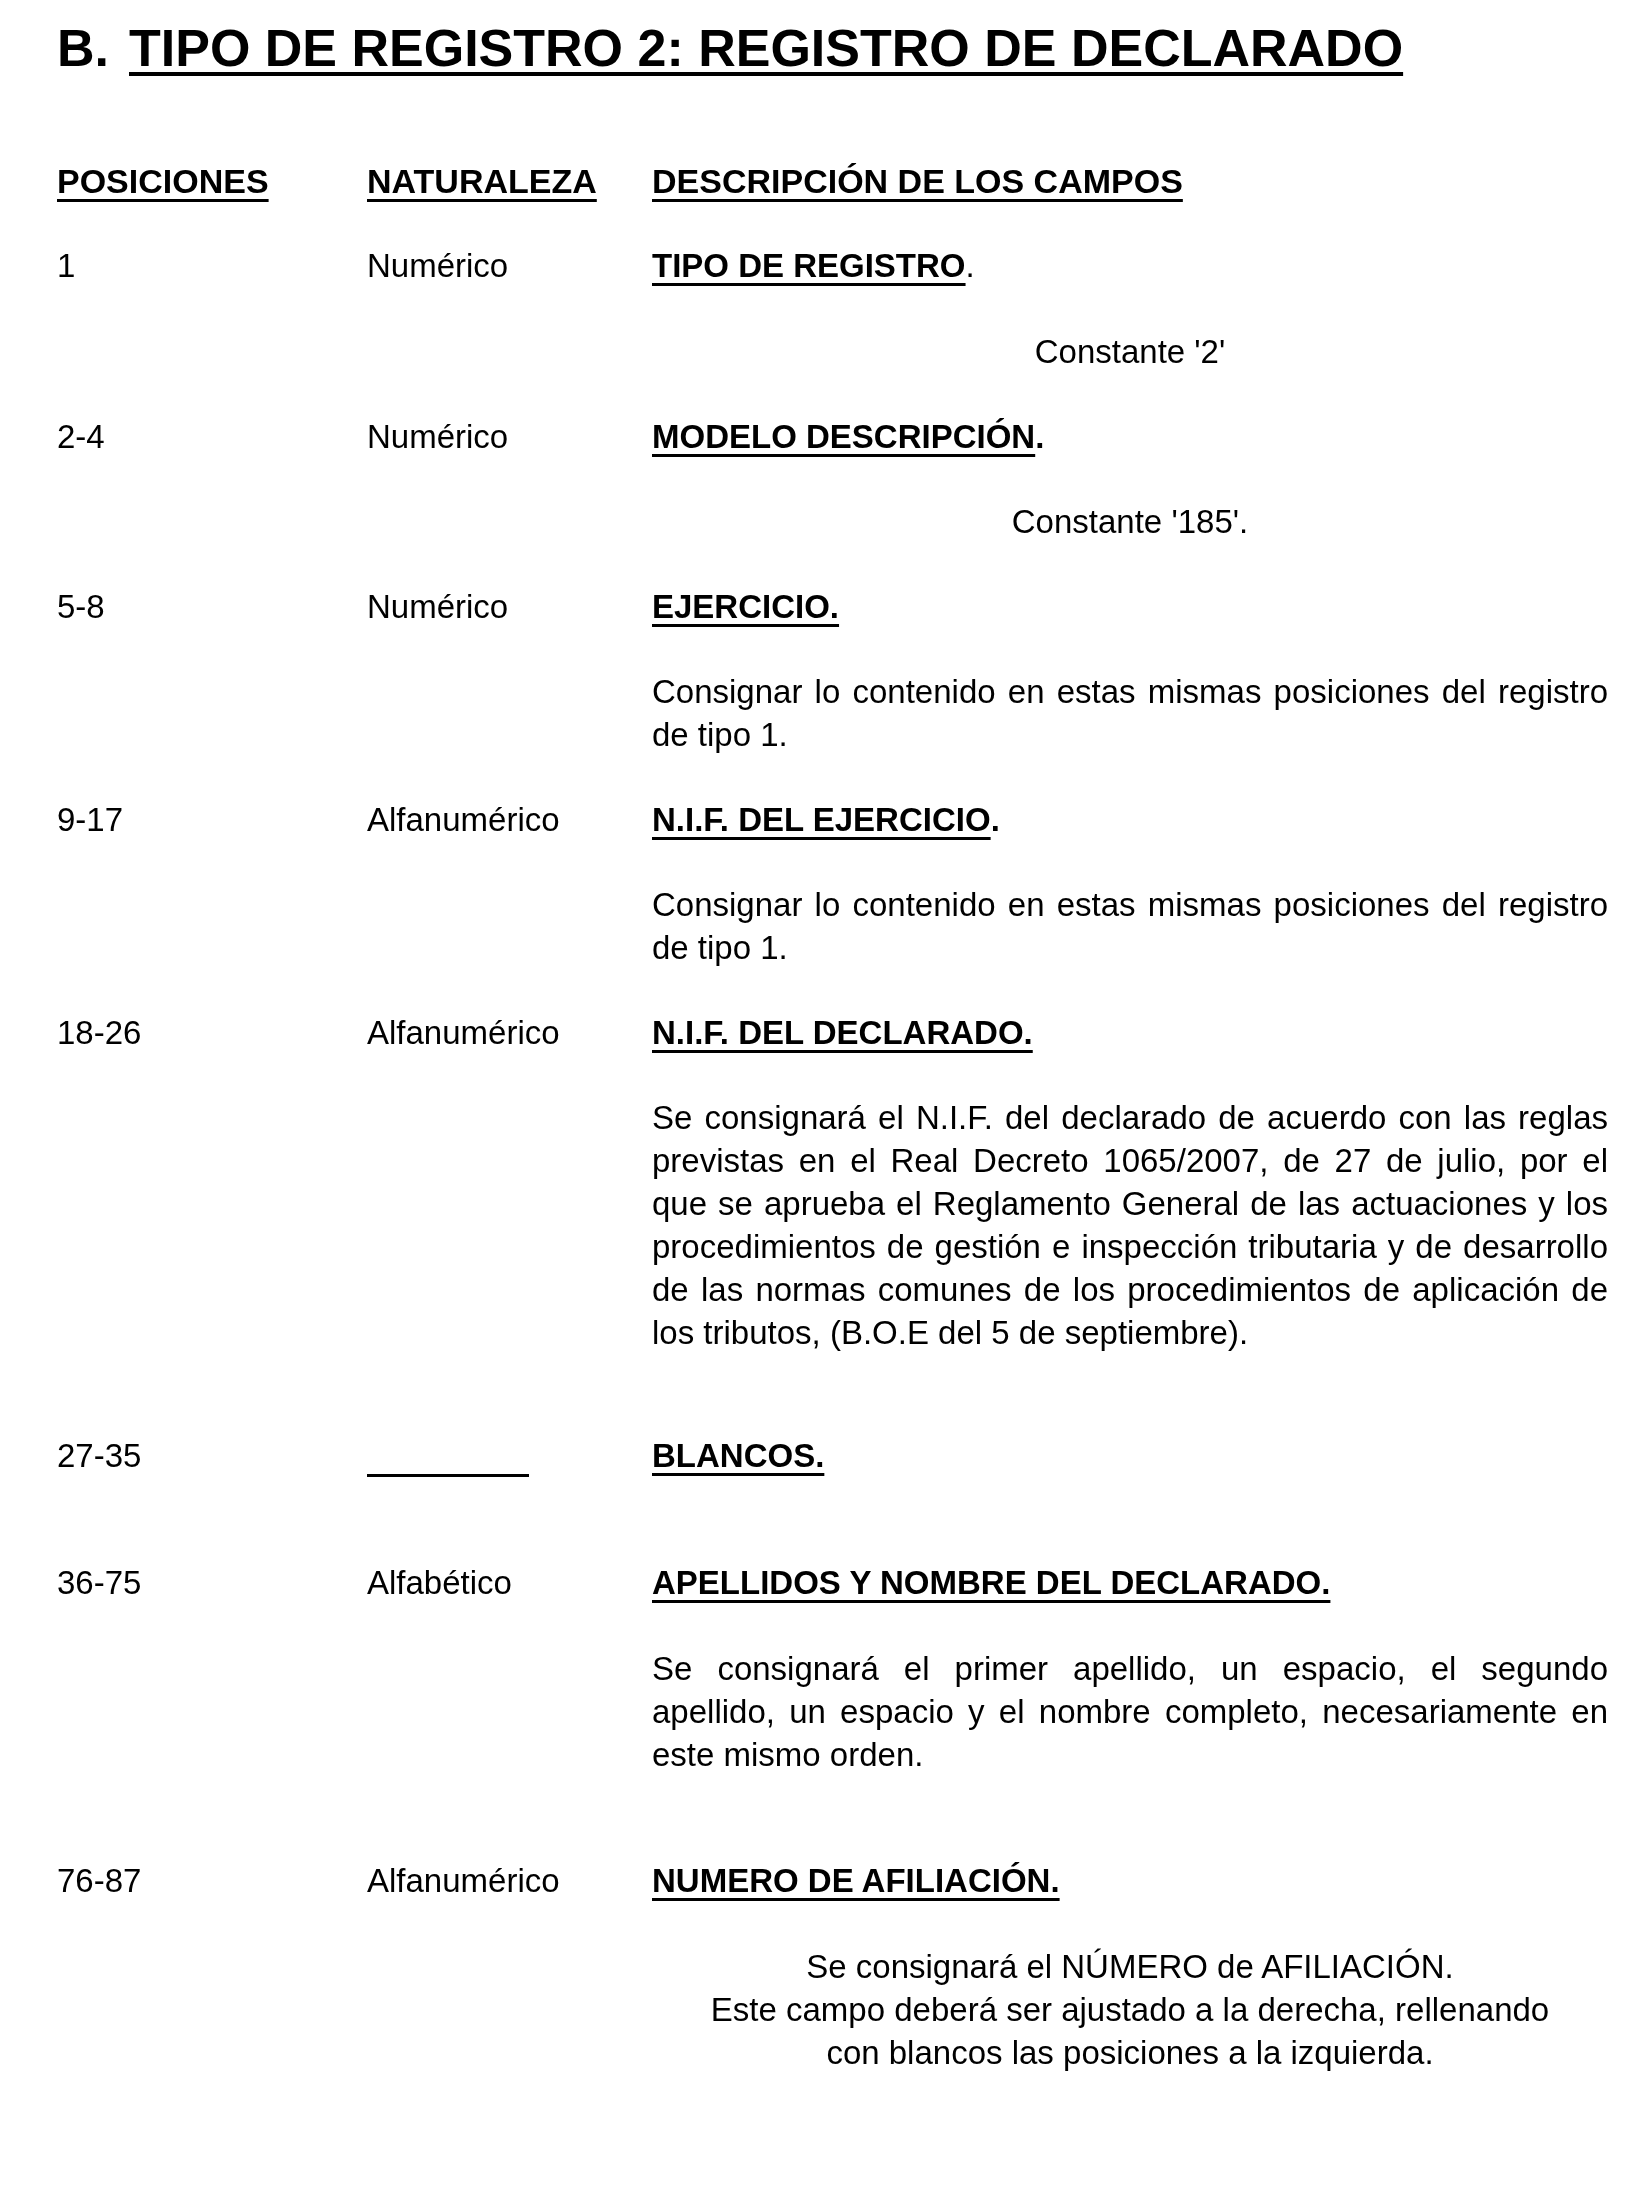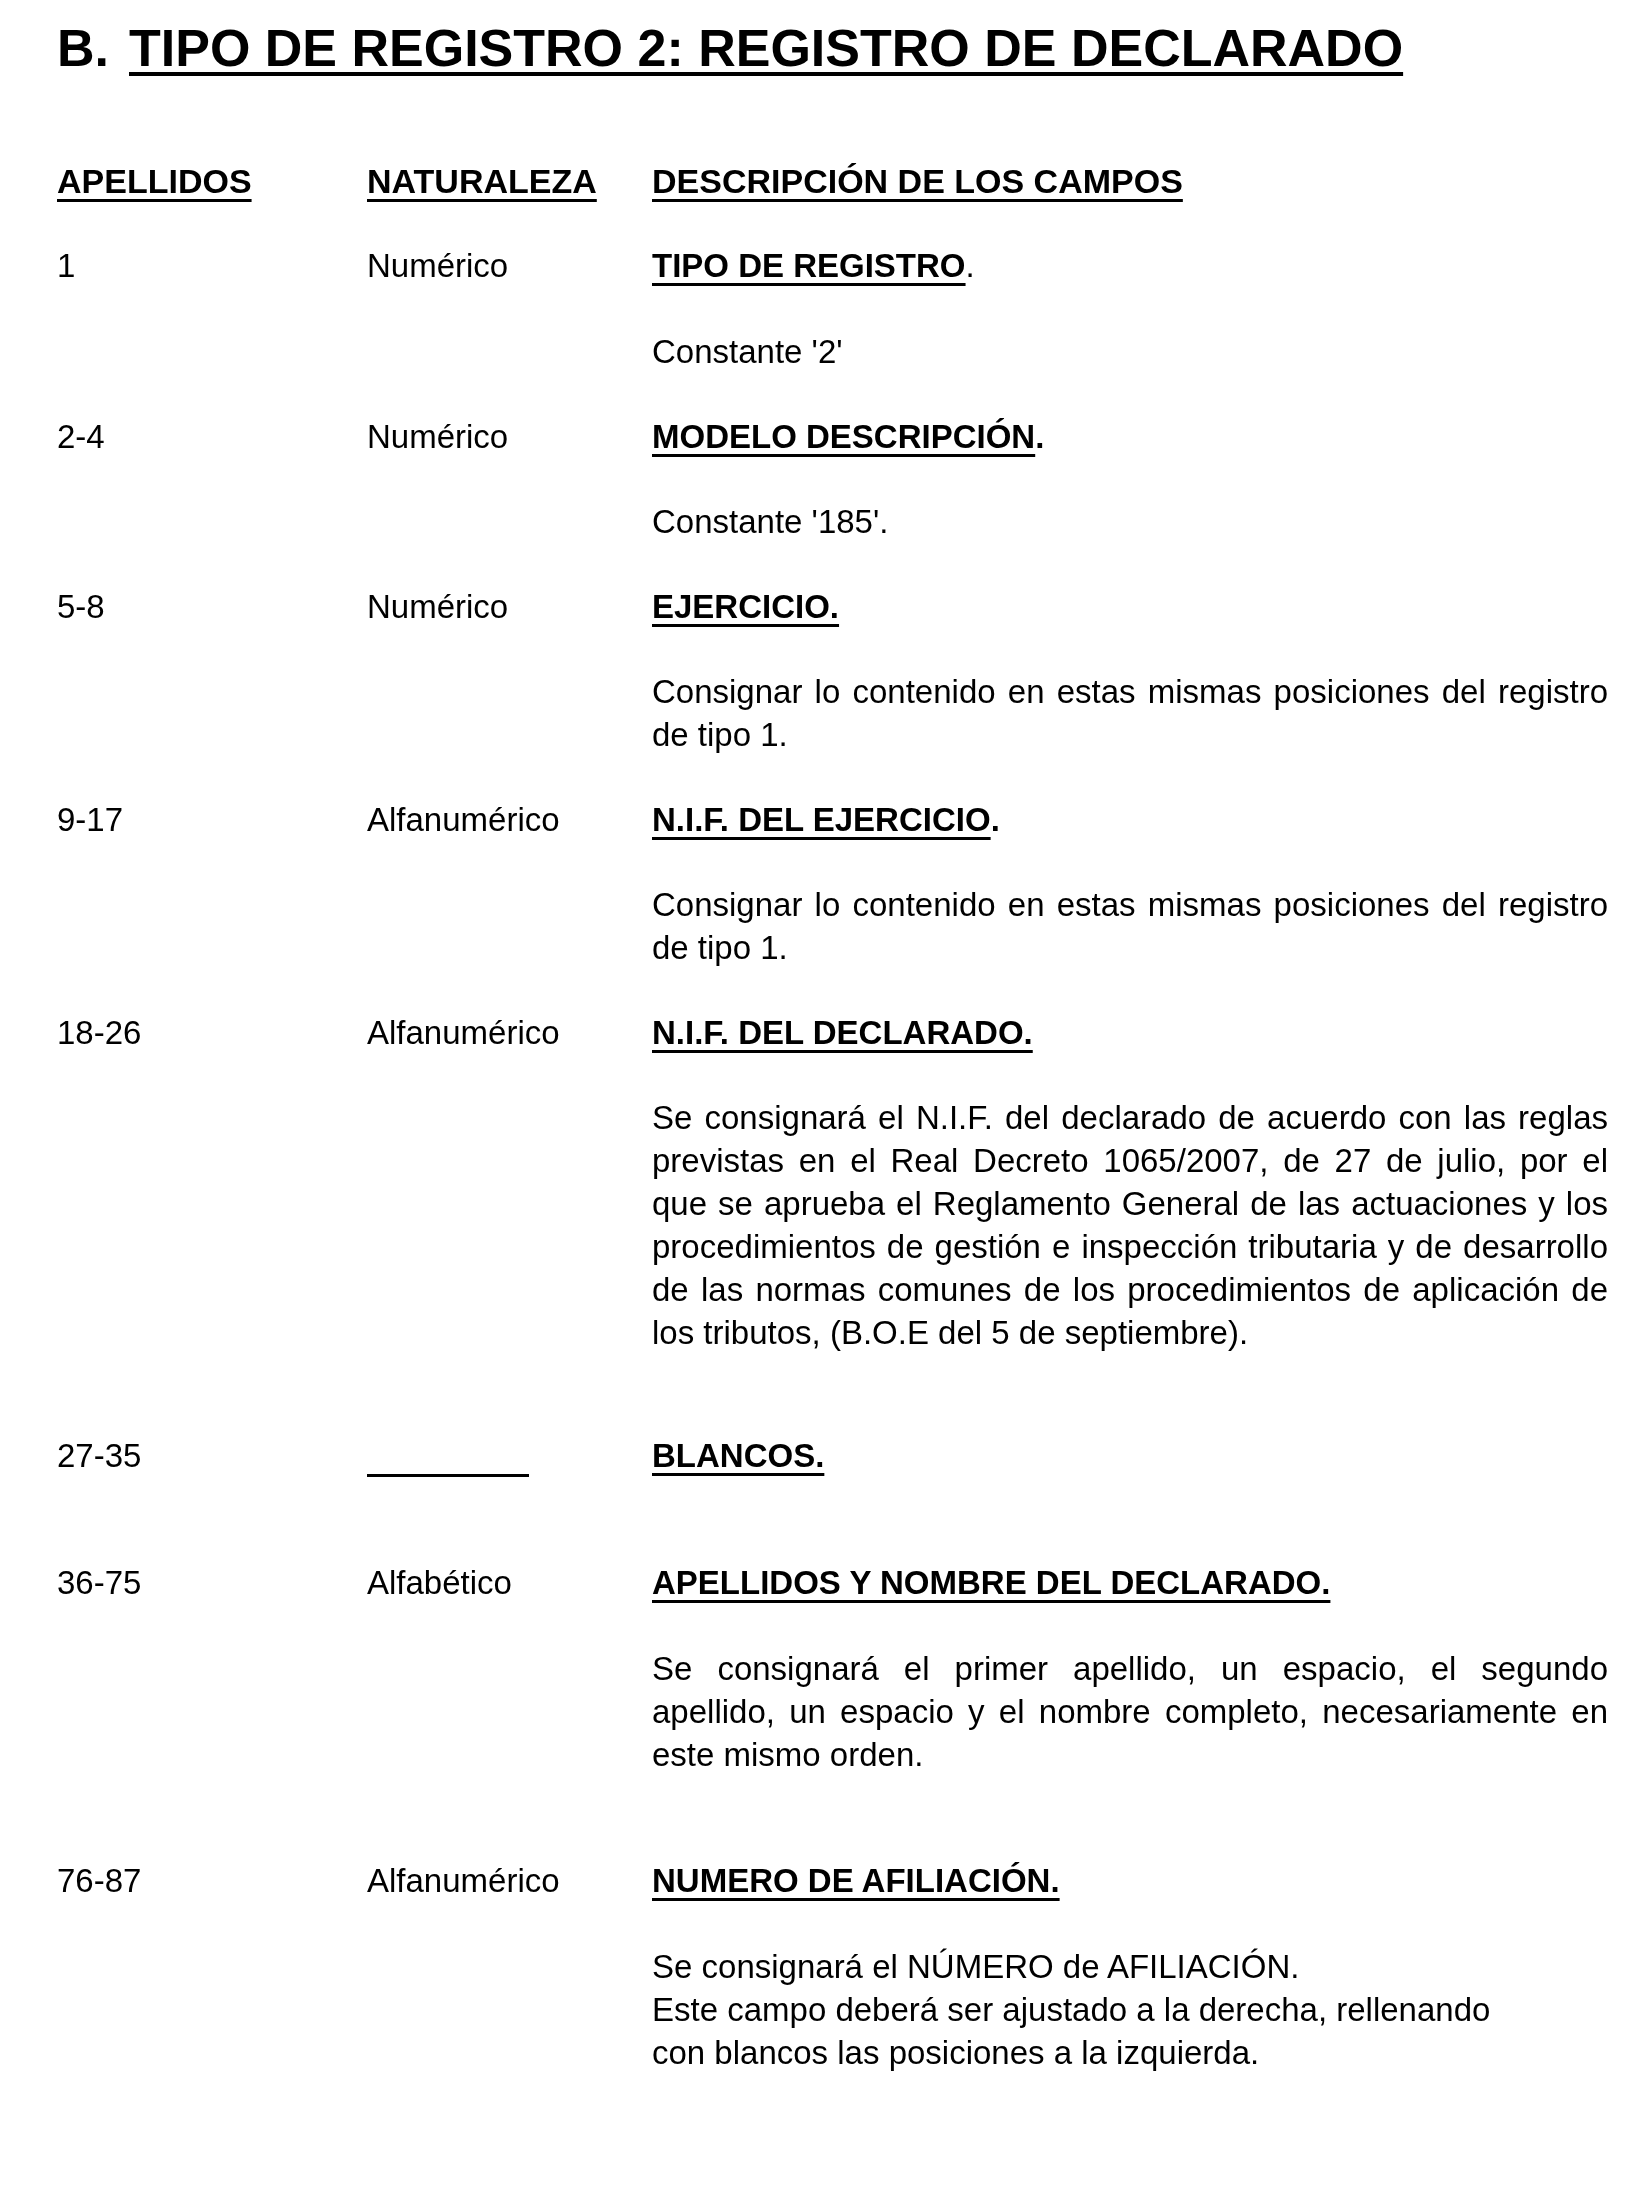--- a/index.html
+++ b/index.html
@@ -21,35 +21,35 @@
   .cell {
     position: absolute; font-size: 33px; line-height: 43px; white-space: nowrap;
   }
   .field-title {
     font-weight: bold; text-decoration: underline; text-decoration-thickness: 3.2px; text-underline-offset: 5.6px;
   }
   .desc {
     position: absolute; left: 652px; width: 956px;
     font-size: 33px; line-height: 43px; text-align: justify;
   }
-  .desc.left { text-align: left; }
+  .desc.left { text-align: center; }
   .blank-line {
     position: absolute; left: 367px; width: 162px; height: 3.2px; background: #000;
   }
 </style>
 </head>
 <body>
 
 <div>
 
   <div class="title">
     <span class="num">B.</span><span class="u">TIPO DE REGISTRO 2: REGISTRO DE DECLARADO</span>
   </div>
 
-  <div class="hdr" style="left:57px">APELLIDOS</div>
+  <div class="hdr" style="left:57px">POSICIONES</div>
   <div class="hdr" style="left:367px">NATURALEZA</div>
   <div class="hdr" style="left:652px">DESCRIPCIÓN DE LOS CAMPOS</div>
 
   <div>
     <div class="cell" style="left:57px; top:244px">1</div>
     <div class="cell" style="left:367px; top:244px">Numérico</div>
     <div class="cell" style="left:652px; top:244px"><span class="field-title">TIPO DE REGISTRO</span><span>.</span></div>
     <div class="desc left" style="top:330px">Constante '2'</div>
   </div>
 

